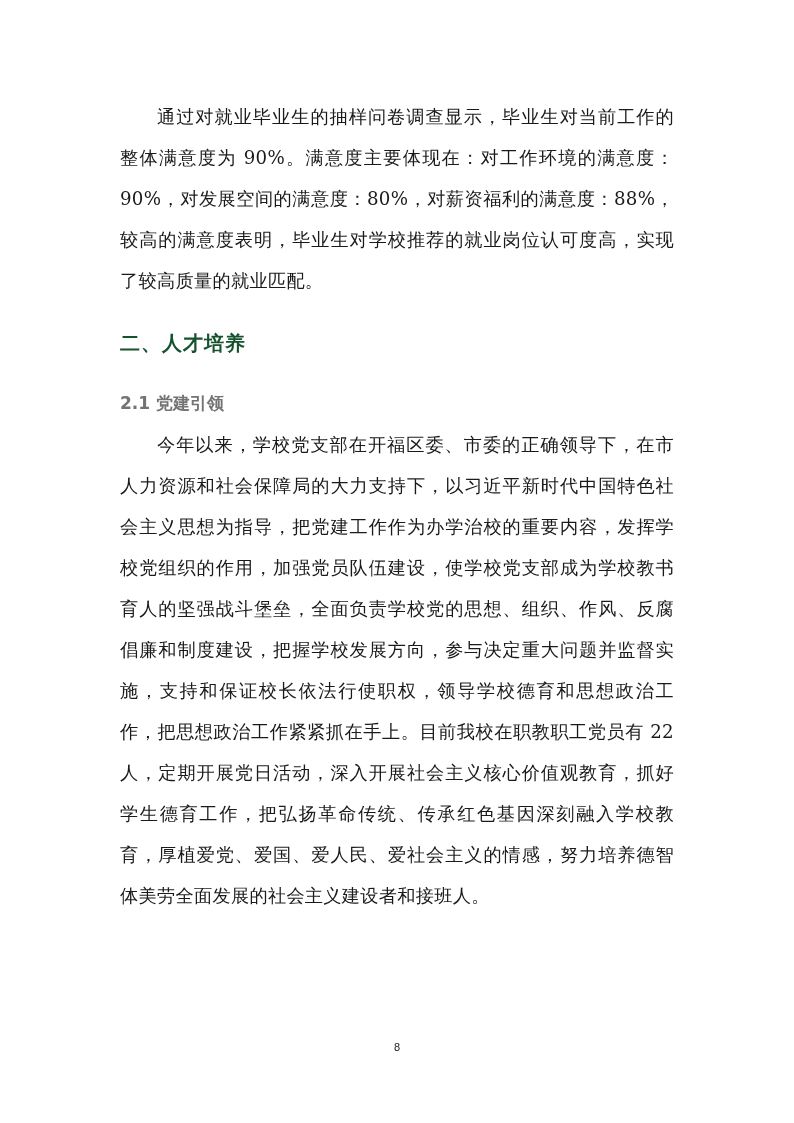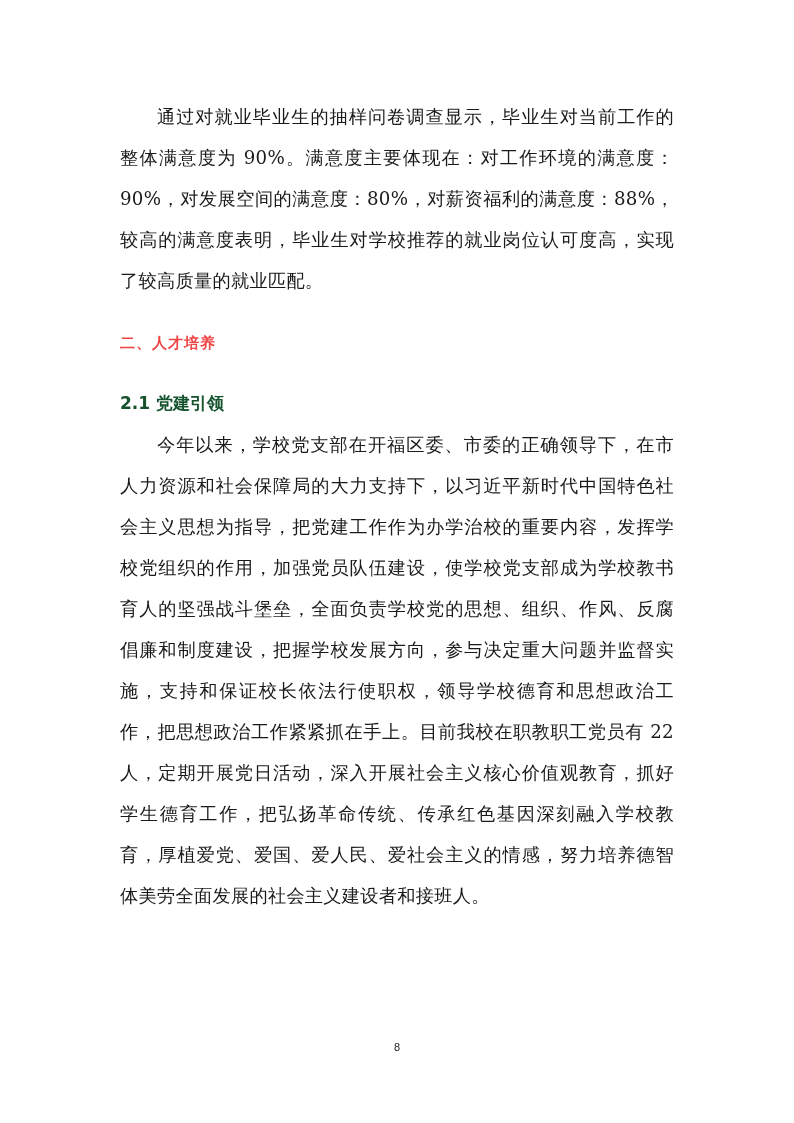--- a/index.html
+++ b/index.html
@@ -38,34 +38,34 @@
     .para.indent {
       text-indent: 37px;
     }
     .heading-1 {
       margin: 0;
       position: absolute;
       left: 120px;
       top: 326px;
       font-family: "DejaVu Sans", "Liberation Sans", sans-serif;
       font-weight: bold;
-      font-size: 15px;
+      font-size: 20px;
       line-height: 34px;
-      color: #ef4444;
+      color: #14532d;
       letter-spacing: 1px;
     }
     .heading-2 {
       margin: 0;
       position: absolute;
       left: 120px;
       top: 388px;
       font-family: "DejaVu Sans", "Liberation Sans", sans-serif;
       font-size: 17px;
       line-height: 30px;
-      color: #14532d;
+      color: #737373;
     }
     .content-2 {
       position: absolute;
       left: 120px;
       top: 424px;
       width: 554px;
     }
     .page-number {
       position: absolute;
       left: 0;

